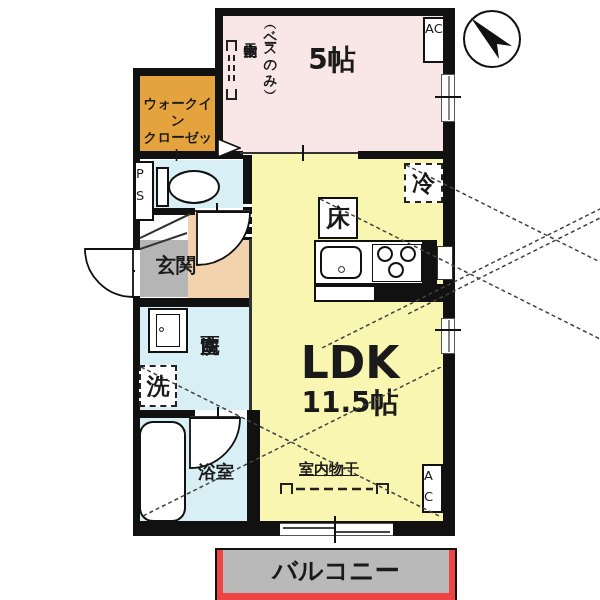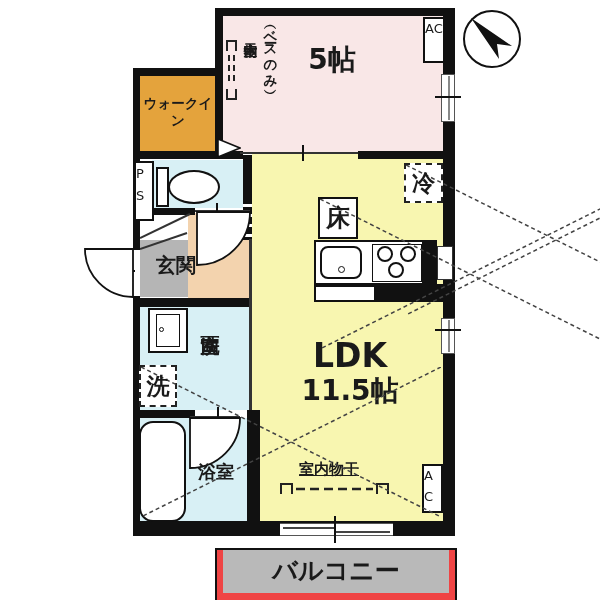--- a/index.html
+++ b/index.html
@@ -158,24 +158,25 @@
       <polygon points="6,6 47,34 32,32 34,47" fill="#111"></polygon>
     </svg>
   </div>
 
   <div class="abs t" style="left:272px;top:44px;width:120px;font-size:28px;">
     <div>5帖</div>
   </div>
 
   <div class="abs t" style="left:138px;top:95px;width:80px;font-size:13.5px;line-height:1.25;">
     <div>ウォークイン</div>
+    <div>クローゼット</div>
   </div>
 
   <div class="abs t" style="left:280px;top:338px;width:140px;">
-    <div style="font-size:33px;">LDK</div>
+    <div style="font-size:44px;">LDK</div>
     <div style="font-size:28px;">11.5帖</div>
   </div>
 
   <div class="abs t" style="left:140px;top:254px;width:72px;font-size:20px;">玄関</div>
 
   <div class="abs vert" style="left:198px;top:320px;height:80px;font-size:19px;">洗面室</div>
 
   <div class="abs t" style="left:190px;top:462px;width:52px;font-size:18px;">浴室</div>
 
   <div class="abs t" style="left:283px;top:461px;width:92px;font-size:15px;text-decoration:underline;">室内物干</div>

